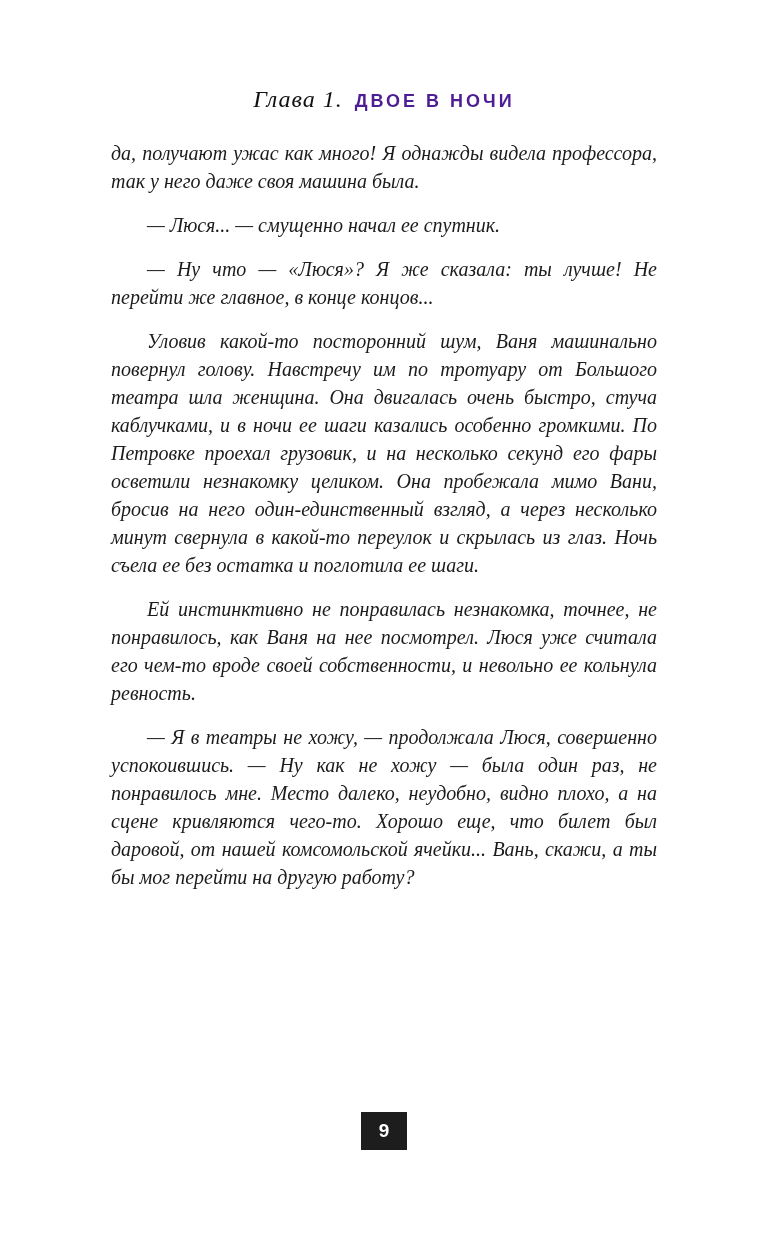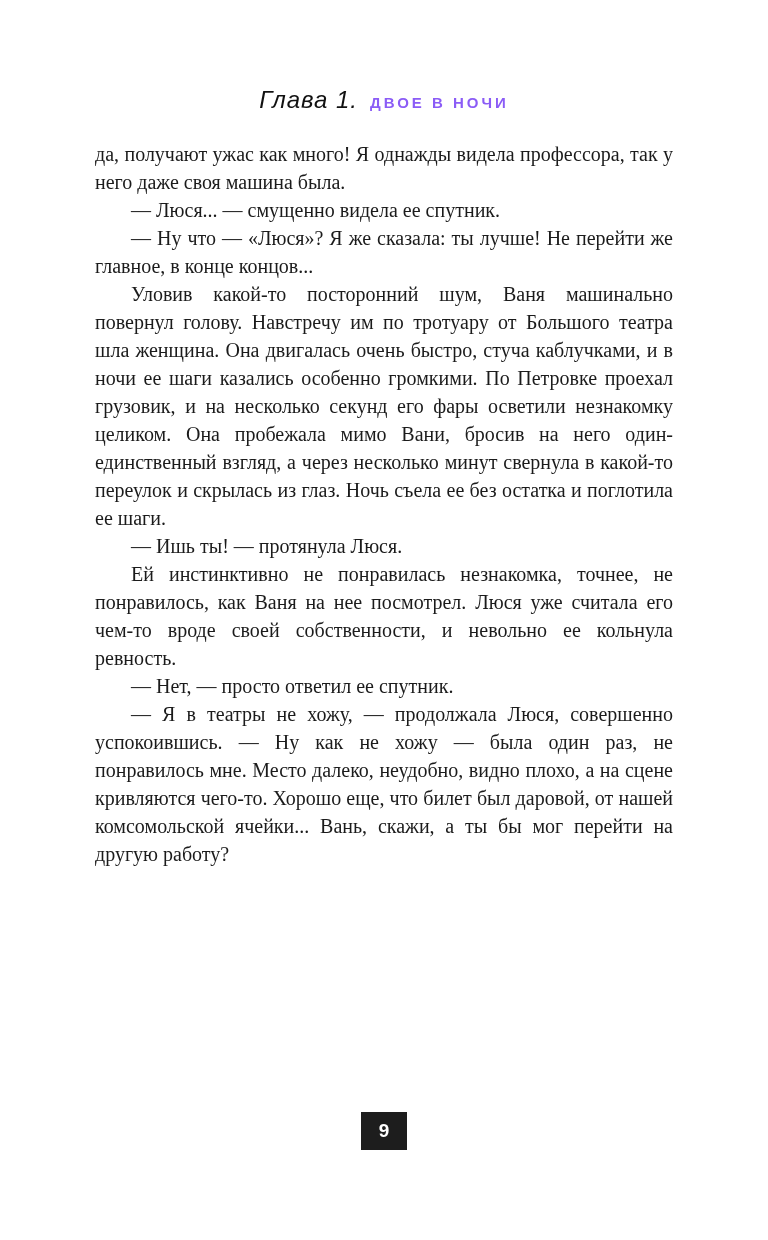--- a/index.html
+++ b/index.html
@@ -15,44 +15,45 @@
     color: #1b1b1b;
     font-family: "Liberation Serif", serif;
     overflow: hidden;
   }
   .chapter-header {
     padding-top: 86px;
     text-align: center;
     white-space: nowrap;
   }
   .chapter-script {
-    font-family: Liberation Sans, sans-serif;
+    font-family: Liberation Serif, serif;
     font-style: italic;
     font-size: 24px;
     letter-spacing: 1px;
     margin-right: 12px;
     color: #111111;
   }
   .chapter-title {
     font-family: "Liberation Sans", sans-serif;
     font-weight: bold;
-    font-size: 15px;
+    font-size: 18px;
     letter-spacing: 3px;
-    color: #8b5cf6;
+    color: #4c1d95;
   }
   .text-body {
     width: 578px;
     margin: 26px auto 0 auto;
     font-size: 20px;
     line-height: 28px;
     text-align: justify;
   }
   .text-body p {
-    margin: 0;
+    margin: 16px;
     text-indent: 36px;
+    font-style: italic;
   }
   .text-body p.no-indent {
     text-indent: 0;
   }
   .page-number-box {
     position: absolute;
     top: 1112px;
     left: 50%;
     transform: translateX(-50%);
     width: 46px;
@@ -73,26 +74,24 @@
 <body>
 
 <div class="book-page">
 
   <div class="chapter-header">
     <span class="chapter-script">Глава 1.</span><span class="chapter-title">ДВОЕ В НОЧИ</span>
   </div>
 
   <div class="text-body">
       <p class="no-indent">да, получают ужас как много! Я однажды видела профессора, так у него даже своя машина была.</p>
-      <p>— Люся... — смущенно видела ее спутник.</p>
+      <p>— Люся... — смущенно начал ее спутник.</p>
       <p>— Ну что — «Люся»? Я же сказала: ты лучше! Не перейти же главное, в конце концов...</p>
       <p>Уловив какой-то посторонний шум, Ваня машинально повернул голову. Навстречу им по тротуару от Большого театра шла женщина. Она двигалась очень быстро, стуча каблучками, и в ночи ее шаги казались особенно громкими. По Петровке проехал грузовик, и на несколько секунд его фары осветили незнакомку целиком. Она пробежала мимо Вани, бросив на него один-единственный взгляд, а через несколько минут свернула в какой-то переулок и скрылась из глаз. Ночь съела ее без остатка и поглотила ее шаги.</p>
-      <p>— Ишь ты! — протянула Люся.</p>
       <p>Ей инстинктивно не понравилась незнакомка, точнее, не понравилось, как Ваня на нее посмотрел. Люся уже считала его чем-то вроде своей собственности, и невольно ее кольнула ревность.</p>
-      <p>— Нет, — просто ответил ее спутник.</p>
       <p>— Я в театры не хожу, — продолжала Люся, совершенно успокоившись. — Ну как не хожу — была один раз, не понравилось мне. Место далеко, неудобно, видно плохо, а на сцене кривляются чего-то. Хорошо еще, что билет был даровой, от нашей комсомольской ячейки... Вань, скажи, а ты бы мог перейти на другую работу?</p>
     </div>
 
   <div class="page-number-box">
     <span>9</span>
   </div>
 
 </div>
 
 </body></html>

